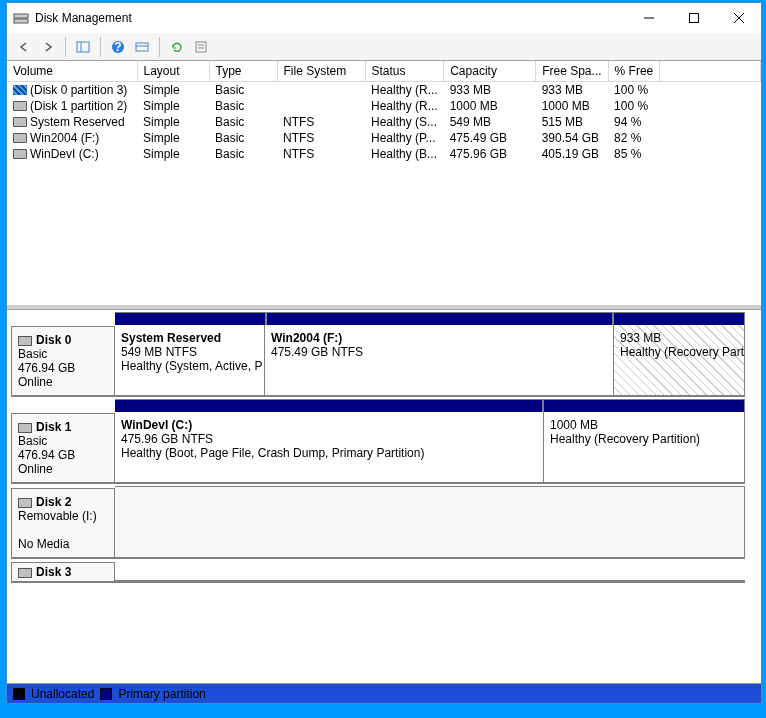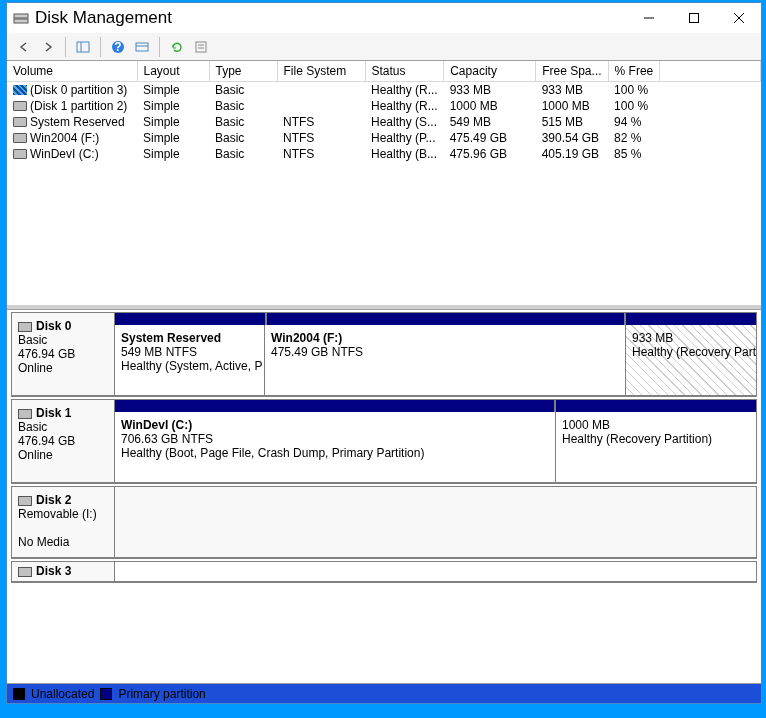--- a/index.html
+++ b/index.html
@@ -1,39 +1,39 @@
 <!DOCTYPE html>
 <html><head>
 <meta charset="utf-8">
 <style>
 * { box-sizing: border-box; margin: 0; padding: 0; font-family: "Segoe UI", Tahoma, sans-serif; font-size: 12px; }
 body { background: #0099ff; width: 766px; height: 718px; overflow: hidden; }
 .window { position: absolute; left: 6px; top: 2px; width: 756px; height: 702px; background: #fff; border: 1px solid #4a88c7; display: flex; flex-direction: column; }
 .titlebar { height: 30px; display: flex; align-items: center; padding-left: 6px; background: #fff; }
 .titlebar .icon { width: 16px; height: 16px; margin-right: 6px; display: flex; align-items: center; justify-content: center; }
-.titlebar .title { flex: 1; font-size: 17px; }
+.titlebar .title { flex: 1; font-size: 12px; }
 .win-btns { display: flex; height: 100%; }
 .win-btn { width: 45px; display: flex; align-items: center; justify-content: center; cursor: pointer; }
 .menubar { height: 22px; display: flex; align-items: center; padding-left: 8px; gap: 0; border-bottom: 1px solid #e0e0e0; }
 .menu-item { padding: 2px 10px; cursor: pointer; }
 .toolbar { height: 28px; display: flex; align-items: center; padding-left: 6px; gap: 2px; border-bottom: 1px solid #a0a0a0; background: #f5f5f5; }
 .tool-btn { width: 22px; height: 22px; display: flex; align-items: center; justify-content: center; cursor: pointer; border: 1px solid transparent; }
 .tool-sep { width: 1px; height: 20px; background: #c0c0c0; margin: 0 4px; }
 
 .content { flex: 1; display: flex; flex-direction: column; min-height: 0; }
 .top-pane { height: 248px; border-bottom: 4px solid #d0d0d0; overflow: auto; }
 .table { width: 100%; border-collapse: collapse; }
 .table th { text-align: left; font-weight: normal; padding: 2px 6px; background: #fff; border-right: 1px solid #d8d8d8; border-bottom: 1px solid #d8d8d8; height: 20px; white-space: nowrap; overflow: hidden; }
 .table td { padding: 1px 6px; white-space: nowrap; overflow: hidden; }
 .vol-icon { display: inline-block; width: 14px; height: 10px; margin-right: 3px; vertical-align: middle; position: relative; }
 .vol-icon.striped { background: repeating-linear-gradient(45deg,#0053a6,#0053a6 2px,#5aa0e0 2px,#5aa0e0 4px); }
 .vol-icon.drive { background: #c0c0c0; border: 1px solid #555; border-radius: 1px; }
 
 .bottom-pane { flex: 1; overflow-y: scroll; overflow-x: hidden; background: #fff; border-top: 1px solid #a0a0a0; }
-.disk-row { display: flex; border-bottom: 1px solid #808080; margin: 2px 4px 0 4px; }
+.disk-row { display: flex; border-bottom: 1px solid #808080; margin: 2px 16px 0 4px; align-items: flex-end; }
 .disk-label { width: 104px; border: 1px solid #808080; padding: 6px 6px; background: #f8f8f8; }
 .disk-label .d-icon { display: inline-block; width: 14px; height: 10px; background: #c0c0c0; border: 1px solid #555; margin-right: 4px; vertical-align: middle; }
 .disk-label .d-name { font-weight: bold; }
 .disk-parts-outer { flex: 1; border: 1px solid #808080; border-left: none; display: flex; flex-direction: column; background: #fff;}
 .disk-header-bar { height: 12px; background: #000080; display: flex;}
 .disk-header-gap { background:#808080 ; width:2px; }
 .disk-parts { flex: 1; display: flex; }
 .part { border-right: 1px solid #808080; padding: 6px 6px; overflow: hidden; min-height: 70px; }
 .part:last-child { border-right: none; }
 .part .p-name { font-weight: bold; white-space: nowrap; }
@@ -260,21 +260,21 @@
         </div>
         <div class="disk-parts-outer">
           <div class="disk-header-bar">
             <div style="flex:1"></div>
               <div class="disk-header-gap"></div>
             <div style="flex:0 0 200px"></div>
           </div>
           <div class="disk-parts">
             <div class="part" style="flex:1">
               <div class="p-name">WinDevI  (C:)</div>
-              <div class="p-sub">706.63 GB NTFS</div>
+              <div class="p-sub">475.96 GB NTFS</div>
               <div class="p-sub">Healthy (Boot, Page File, Crash Dump, Primary Partition)</div>
             </div>
             <div class="part" style="flex:0 0 200px">
               <div class="p-name"></div>
               <div class="p-sub">1000 MB</div>
               <div class="p-sub">Healthy (Recovery Partition)</div>
             </div>
           </div>
         </div>
       </div>

